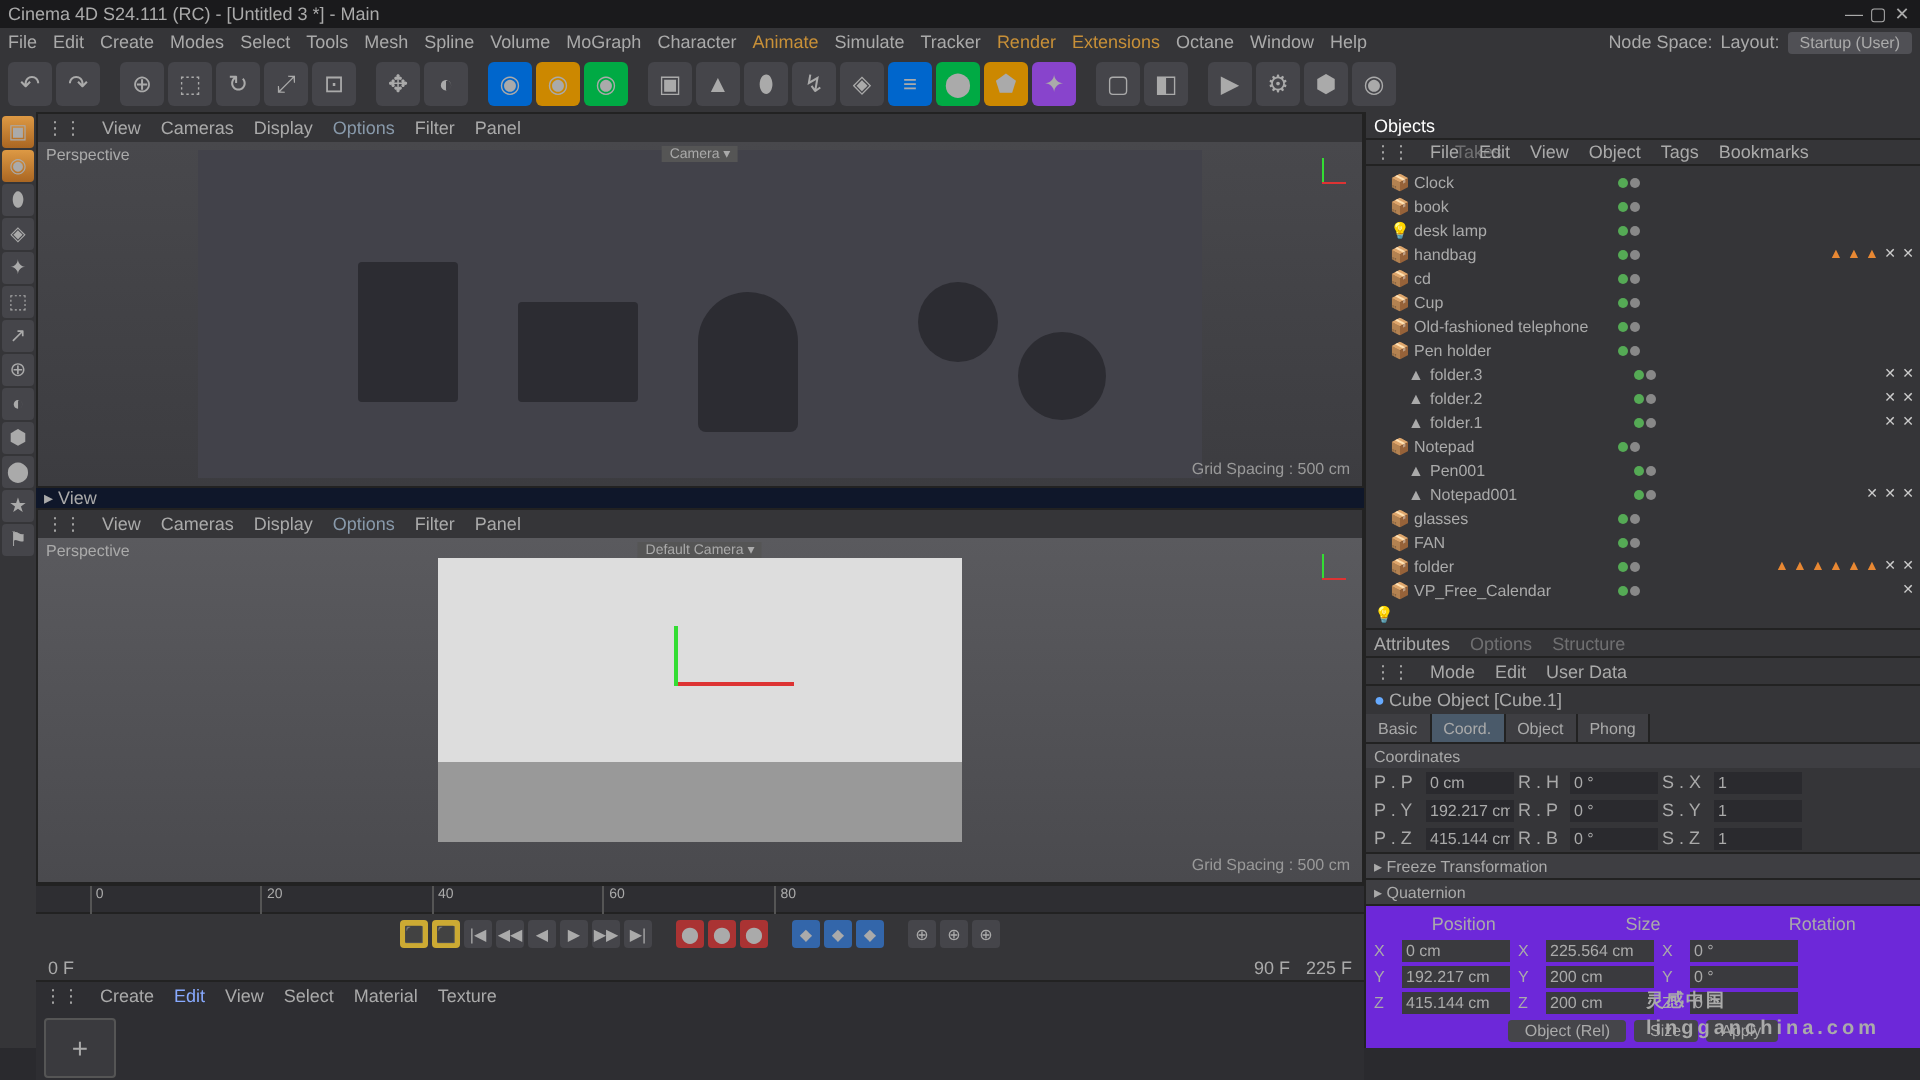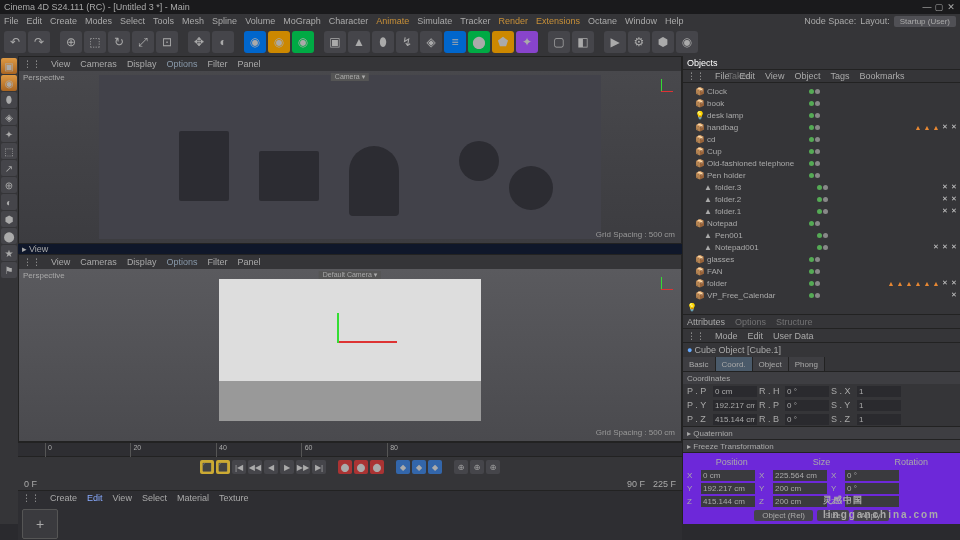--- a/index.html
+++ b/index.html
@@ -558,22 +558,22 @@
           </div>
           <div class="attr-row">
             <span class="albl">P . Z</span>
             <input class="ainp" value="415.144 cm" style="">
             <span class="albl">R . B</span>
             <input class="ainp" value="0 °" style="">
             <span class="albl">S . Z</span>
             <input class="ainp" value="1" style="">
           </div>
         </div>
+      <div class="asec">▸ Freeze Transformation</div>
       <div class="asec">▸ Quaternion</div>
-      <div class="asec">▸ Freeze Transformation</div>
     </div>
 
     <div class="xform">
       <div class="xf-head" id="xfhead">
           <span>Position</span>
           <span>Size</span>
           <span>Rotation</span>
         </div>
       <div id="xfrows">
           <div class="xf-row">

